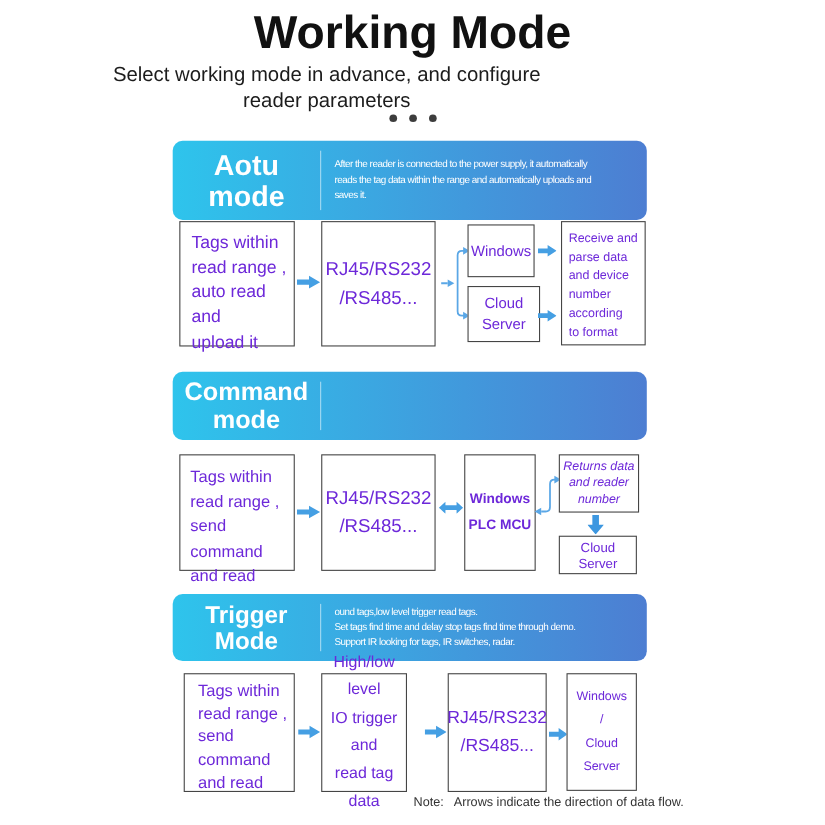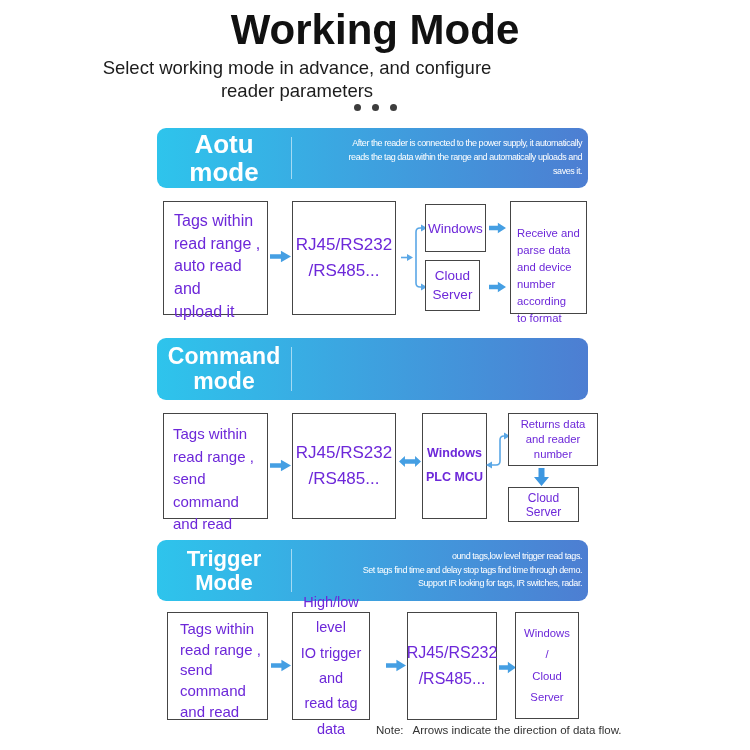--- a/index.html
+++ b/index.html
@@ -11,41 +11,41 @@
   .page-title{position:absolute;top:6px;left:0;width:750px;text-align:center;
     font-size:42px;font-weight:bold;color:#111;}
   .page-subtitle{position:absolute;top:57px;left:0;width:594px;text-align:center;
     font-size:18.5px;line-height:1.24;color:#1c1c1c;white-space:pre-line;}
   .dots{position:absolute;top:104px;left:0;width:750px;display:flex;justify-content:center;gap:11px;}
   .dots i{width:7px;height:7px;border-radius:50%;background:#3d3d3d;display:block;}
   
   .mode-bar{position:absolute;left:157px;width:431px;border-radius:9px;
     background:linear-gradient(to right,#2ec4ec,#4d7ed2);
     color:#fff;display:flex;align-items:center;box-sizing:border-box;}
-  .bar1{top:128px;height:60px;} .bar2{top:338px;height:62px;} .bar3{top:540px;height:61px;}
+  .bar1{top:128px;height:72px;} .bar2{top:338px;height:62px;} .bar3{top:540px;height:61px;}
   .mode-title{width:134px;flex:0 0 134px;text-align:center;font-weight:bold;white-space:pre-line;line-height:1.08;}
   .bar1 .mode-title{font-size:26px;} .bar2 .mode-title{font-size:23px;} .bar3 .mode-title{font-size:22px;}
   .mode-divider{width:1px;align-self:stretch;margin:9px 0;background:rgba(255,255,255,.55);}
   .mode-desc{flex:1;padding-left:12px;padding-right:6px;font-size:9px;letter-spacing:-0.45px;
-    line-height:1.52;white-space:pre;color:#fff;text-align:right;}
+    line-height:1.52;white-space:pre;color:#fff;}
   
   .fbox{position:absolute;border:1.4px solid #454545;background:#fff;box-sizing:border-box;
     white-space:pre-line;color:#6d28d9;}
   .center{display:flex;align-items:center;justify-content:center;text-align:center;}
   
   .r1b1{left:163px;top:201px;width:105px;height:114px;font-size:16px;line-height:1.42;padding:8px 2px 0 10px;}
   .r1b2{left:292px;top:201px;width:104px;height:114px;font-size:17px;line-height:1.55;}
   .r1b3{left:425px;top:204px;width:61px;height:48px;font-size:13.5px;}
-  .r1b4{left:425px;top:260px;width:55px;height:51px;font-size:13.5px;line-height:1.4;}
-  .r1b5{left:510px;top:201px;width:77px;height:113px;font-size:11.3px;line-height:1.5;padding:23px 2px 0 6px;}
+  .r1b4{left:425px;top:260px;width:66px;height:51px;font-size:13.5px;line-height:1.4;}
+  .r1b5{left:510px;top:201px;width:77px;height:113px;font-size:11.3px;line-height:1.5;padding:7px 2px 0 6px;}
   
   .r2b1{left:163px;top:413px;width:105px;height:106px;font-size:15px;line-height:1.5;padding:9px 0 0 9px;}
   .r2b2{left:292px;top:413px;width:104px;height:106px;font-size:17px;line-height:1.55;}
   .r2b3{left:422px;top:413px;width:65px;height:106px;font-size:12.5px;font-weight:bold;line-height:1.9;}
-  .r2b4{left:508px;top:413px;width:90px;height:53px;font-size:11.3px;line-height:1.35;}
+  .r2b4{left:508px;top:413px;width:73px;height:53px;font-size:11.3px;line-height:1.35;font-style:italic;}
   .r2b5{left:508px;top:487px;width:71px;height:35px;font-size:12px;}
   
   .r3b1{left:167px;top:612px;width:101px;height:108px;font-size:15px;line-height:1.38;padding:6px 0 0 12px;}
   .r3b2{left:292px;top:612px;width:78px;height:108px;font-size:14.5px;line-height:1.75;}
   .r3b3{left:407px;top:612px;width:90px;height:108px;font-size:16px;line-height:1.6;}
   .r3b4{left:515px;top:612px;width:64px;height:107px;font-size:11.3px;line-height:1.9;}
   
   .arr{position:absolute;background:#459fe3;
     clip-path:polygon(0 32%,52% 32%,52% 6%,100% 50%,52% 94%,52% 68%,0 68%);}
   .arr-dbl{position:absolute;background:#459fe3;

